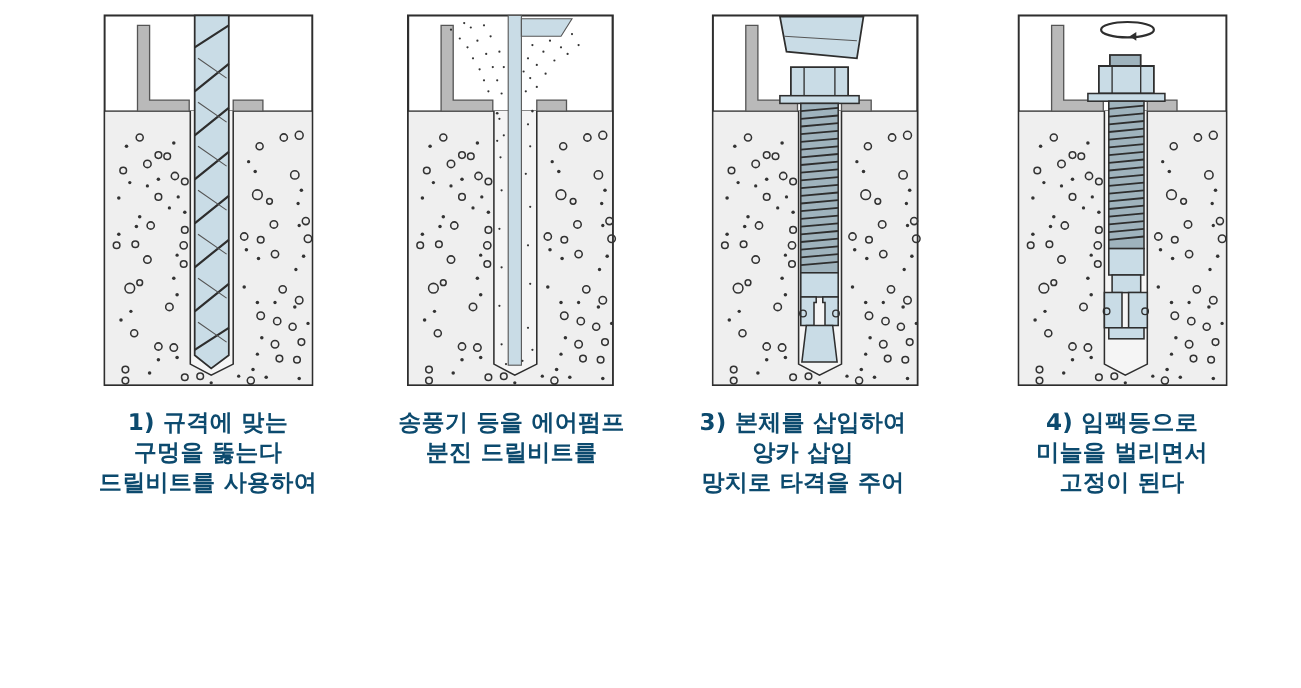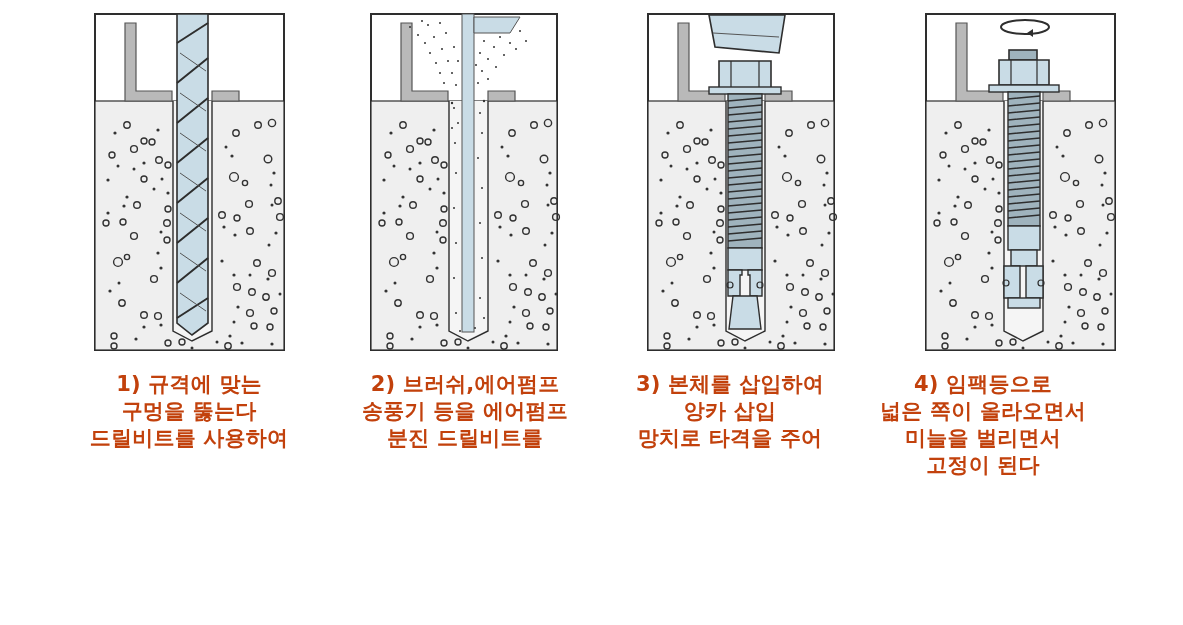--- a/index.html
+++ b/index.html
@@ -1,21 +1,21 @@
 <!DOCTYPE html>
 <html><head>
 <meta charset="utf-8">
 <style>
   html, body { margin: 0; padding: 0; background: #ffffff; }
   body { width: 1183px; height: 625px; position: relative; overflow: hidden;
          font-family: "DejaVu Sans", "Liberation Sans", sans-serif; }
   .panel { position: absolute; top: 13px; width: 191px; height: 338px; }
   .panel svg { display: block; }
   .caption { position: absolute; top: 371px; width: 290px; text-align: center;
-             font-weight: bold; font-size: 21px; line-height: 27px; color: #c2410c;
+             font-weight: bold; font-size: 21px; line-height: 27px; color: #0c4a6e;
              letter-spacing: 0.2px; }
   .caption div { white-space: nowrap; }
 </style>
 </head>
 <body>
 
 <svg width="0" height="0" style="position:absolute">
   <defs>
     <g id="aggregate">
 
@@ -265,27 +265,25 @@
     </g>
   </svg>
 </div>
 
 <div class="caption" style="left:44px">
   <div>1) 규격에 맞는</div>
   <div>구멍을 뚫는다</div>
   <div>드릴비트를 사용하여</div>
 </div>
 <div class="caption" style="left:320px">
-  <div>2) 브러쉬,에어펌프</div>
   <div>송풍기 등을 에어펌프</div>
   <div>분진 드릴비트를</div>
 </div>
 <div class="caption" style="left:585px">
   <div>3) 본체를 삽입하여</div>
   <div>앙카 삽입</div>
   <div>망치로 타격을 주어</div>
 </div>
-<div class="caption" style="left:838px">
+<div class="caption" style="left:875px">
   <div>4) 임팩등으로</div>
-  <div>넓은 쪽이 올라오면서</div>
   <div>미늘을 벌리면서</div>
   <div>고정이 된다</div>
 </div>
 
 </body></html>

